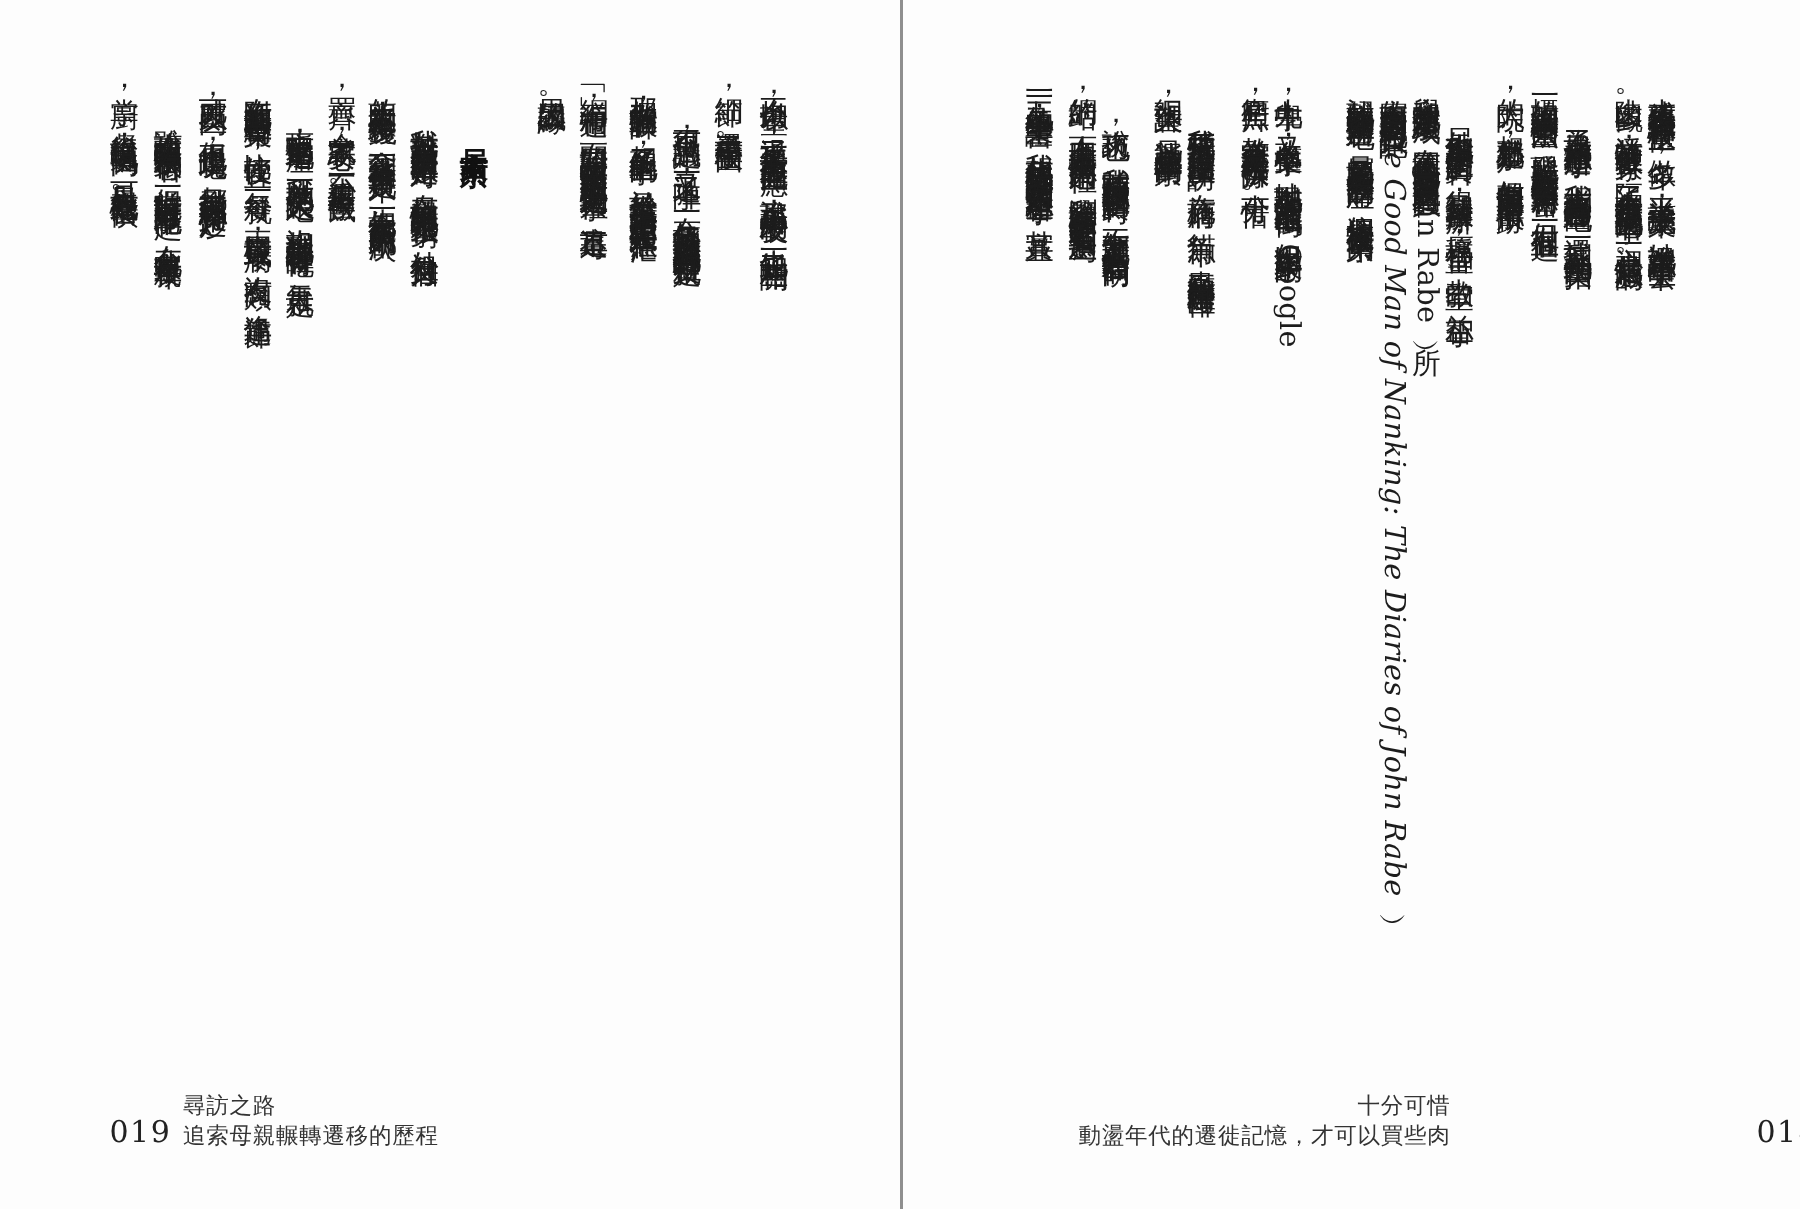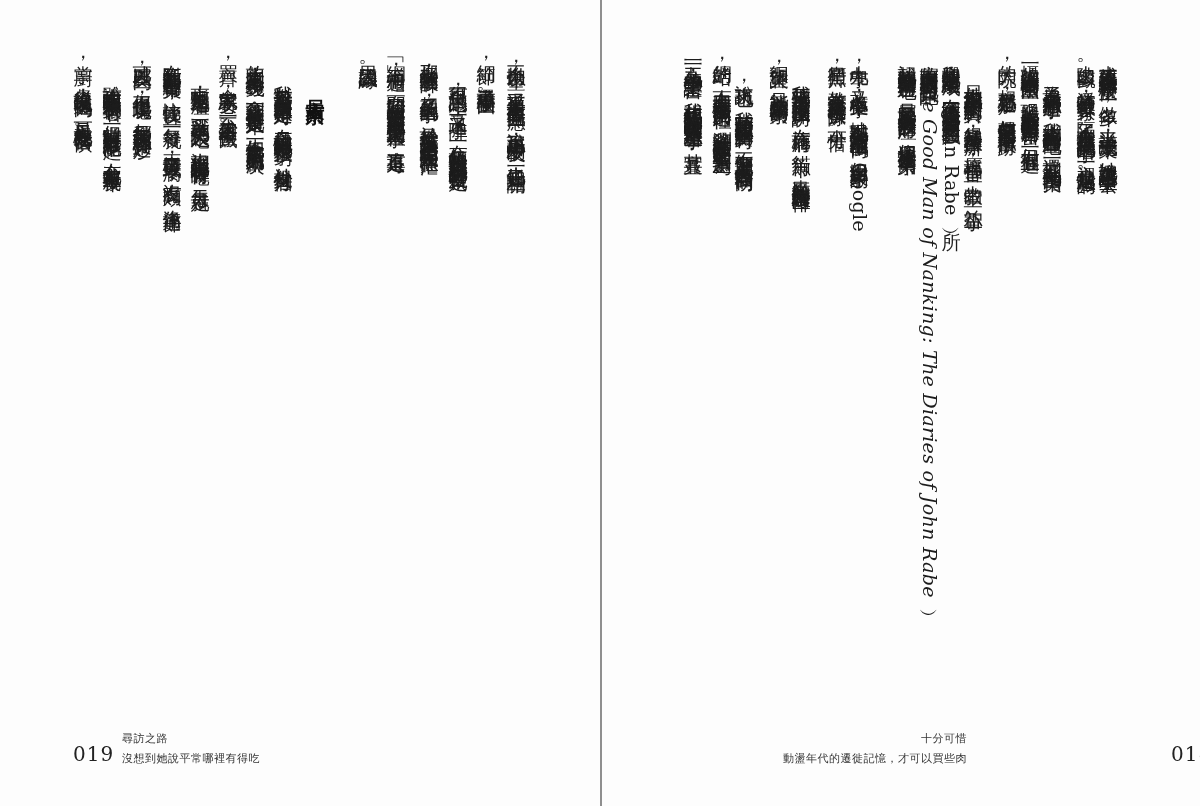--- a/index.html
+++ b/index.html
@@ -11,21 +11,21 @@
   .divider { position:absolute; left:600px; top:0; width:2px; height:806px; background:#8f8f8f; }
   .col { position:absolute; writing-mode:vertical-rl; text-orientation:upright;
          font-size:19.2px; line-height:22px; letter-spacing:1.35px; white-space:nowrap;
          color:#1c1c1c; }
   .col .latin { text-orientation:mixed; font-style:italic; letter-spacing:0.2px; }
   .col .latin-r { text-orientation:mixed; letter-spacing:0.2px; }
   .heading { position:absolute; writing-mode:vertical-rl; text-orientation:upright;
              font-family:"DejaVu Sans","Liberation Sans",sans-serif; font-weight:bold;
              font-size:19px; letter-spacing:2px; color:#111; }
   .folio { position:absolute; font-family:"DejaVu Serif","Liberation Serif",serif; font-size:20px; color:#222; letter-spacing:1px;text-align:right; }
-  .running { position:absolute; font-family:Liberation Serif, serif; font-size:11px; color:#333; line-height:21px; letter-spacing:0.5px; }
+  .running { position:absolute; font-family:Liberation Mono, monospace; font-size:15px; color:#333; line-height:21px; letter-spacing:0.5px; }
 </style>
 </head>
 <body>
 
 <div class="page right"></div>
 <div class="page left"></div>
 <div class="divider"></div>
 
 <div class="col" style="left:1097px; top:50px;">末或放學後待在教會和學校幫忙，一做多年，半工半讀完成學業，她說還曾帶著小學生去中</div>
 <div class="col" style="left:1075px; top:50px;">山陵參觀。潘牧師是位教育家，隔了近八十年我母親還記得他的名字，心裡一定是很感激的。</div>
@@ -63,17 +63,17 @@
 <div class="col" style="left:244px; top:50px;">的薪水大約是三十多塊錢，拿到薪水後第一件事就是買米，先把全家一個月所需的米都一次</div>
 <div class="col" style="left:217px; top:50px;">買齊，全家就安心了，至少這一個月不會挨餓。</div>
 <div class="col" style="left:189px; top:50px;">　南京板鴨是當地名產，我以為她們一定天天吃，沒想到她說平常哪裡有得吃，每天就是</div>
 <div class="col" style="left:161px; top:50px;">在附近的菜園買些蘿蔔青菜，比較便宜，每餐就一、兩樣青菜或豆腐，沒有肉類，逢年過節</div>
 <div class="col" style="left:131px; top:50px;">才可以買些肉，但也不是切塊吃，都只能切成肉絲和青菜一起炒。</div>
 <div class="col" style="left:101px; top:50px;">　雖說南京的板鴨和鹽水鴨很有名，但當時一般老百姓可能吃不起。在台北家中母親長年</div>
 <div class="col" style="left:72px; top:50px;">掌廚，餐桌從沒出現過鴨肉，可見母親無此飲食習慣。</div>
 
 <div class="folio" style="left:73px; top:742px;">019</div>
 <div class="running" style="left:122px; top:728px;">尋訪之路</div>
-<div class="running" style="left:122px; top:748px;">沒想到她說平常哪裡有得吃</div>
+<div class="running" style="left:122px; top:748px;">追索母親輾轉遷移的歷程</div>
 
 <div class="running" style="right:233px; top:728px; text-align:right;">十分可惜</div>
 <div class="running" style="right:233px; top:748px; text-align:right;">動盪年代的遷徙記憶，才可以買些肉</div>
 <div class="folio" style="left:1131px; top:742px;margin-left:40px;">018</div>
 
 </body></html>

